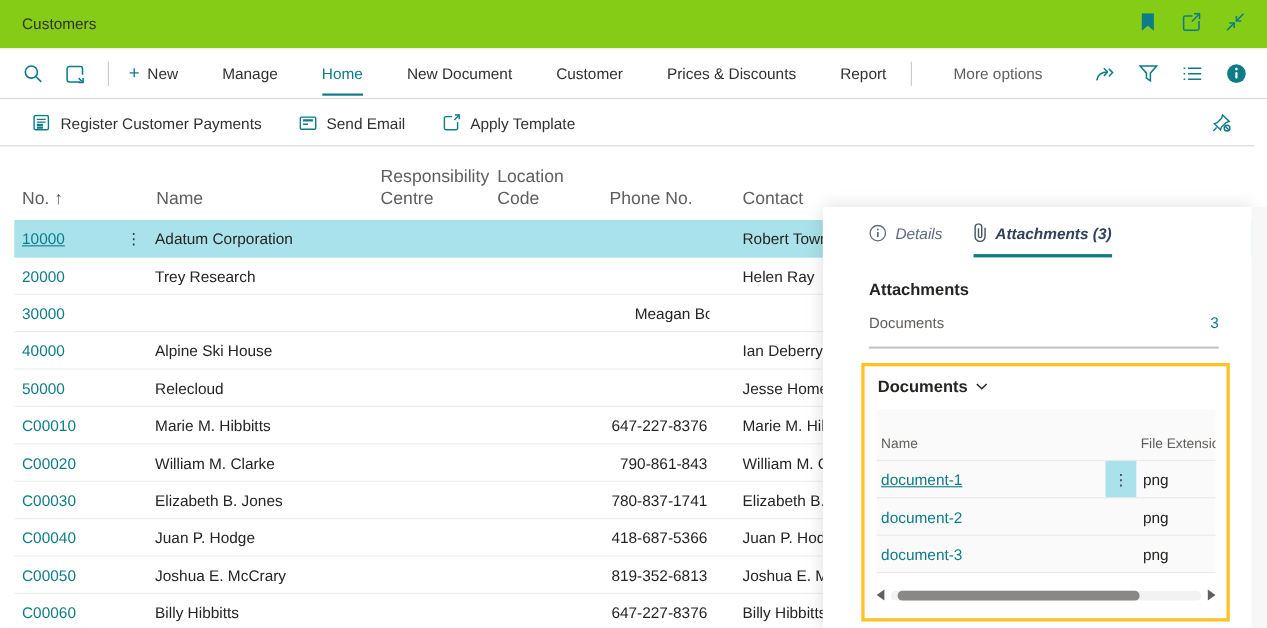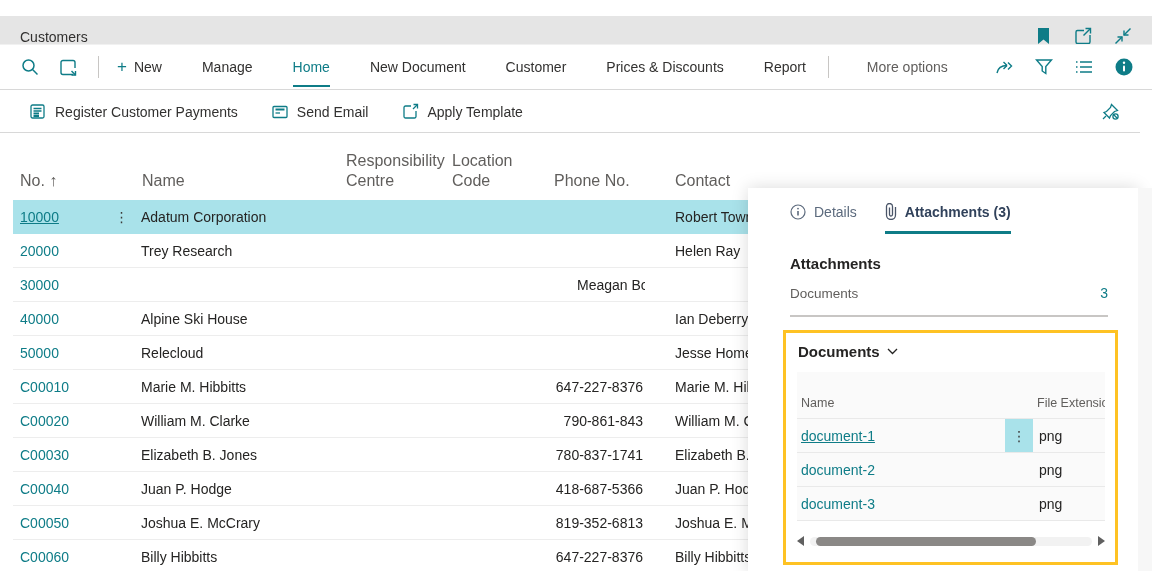--- a/index.html
+++ b/index.html
@@ -4,21 +4,21 @@
 <style>
   * { box-sizing: border-box; margin: 0; padding: 0; }
   html,body { width:1152px; height:571px; }
   body {
     font-family: "Liberation Sans", sans-serif;
     color:#252423; background:#fff;
     position:relative; overflow:hidden; font-size:14px;
   }
 
   
-  .titlebar { position:absolute; top:16px; left:0; right:0; height:44px; background:#e5e5e5; }
+  .titlebar { position:absolute; top:0; left:0; right:0; height:44px; background:#84cc16; }
   .page-title { position:absolute; left:20px; top:13px; font-size:14px; color:#323130; }
   .titlebar-icons { position:absolute; right:20px; top:11px; display:flex; gap:22px; align-items:center; }
   .tb-icon { width:18px; height:18px; cursor:pointer; display:flex; align-items:center; justify-content:center; }
 
   
   .actionbar {
     position:absolute; top:44px; left:0; right:0; height:46px; background:#fff;
     border-top:1px solid #f1f1f1; border-bottom:1px solid #d8d8d8;
     display:flex; align-items:center; padding:0 18px 0 20px;
   }
@@ -60,21 +60,21 @@
 
   
   .right-strip { position:absolute; top:188px; right:0; width:14px; bottom:0; background:#f7f7f7; z-index:7; }
 
   
   .panel {
     position:absolute; left:748px; top:188px; right:14px; bottom:-2px; z-index:6;
     background:#fff; box-shadow:0 0 16px rgba(0,0,0,.15);
     padding:15px 30px 0 42px;
   }
-  .panel-tabs { display:flex; gap:28px; align-items:center; }
+  .panel-tabs { display:flex; gap:28px; align-items:center;font-style:italic; }
   .ptab { display:flex; align-items:center; gap:8px; color:#5c6a7d; font-size:14px; cursor:pointer; padding-bottom:11px; border-bottom:3px solid transparent; }
   .ptab.active { color:#31425b; font-weight:700; border-bottom-color:#0e7c87; }
   .panel-h { font-size:15px; font-weight:700; color:#252423; margin-top:21px; }
   .docs-line { display:flex; justify-content:space-between; align-items:center; margin-top:13px; font-size:13.5px; }
   .docs-line .lbl { color:#605e5c; }
   .docs-line .val { color:#0e7c87; cursor:pointer; font-size:14px; }
   .pdivider { height:2px; background:#c8c6c4; margin-top:14px; }
 
   
   .attn-box { margin:13px -10px 0 -7px; border:3px solid #fec223; background:#fff; padding:8px 10px 14px 11px; }

